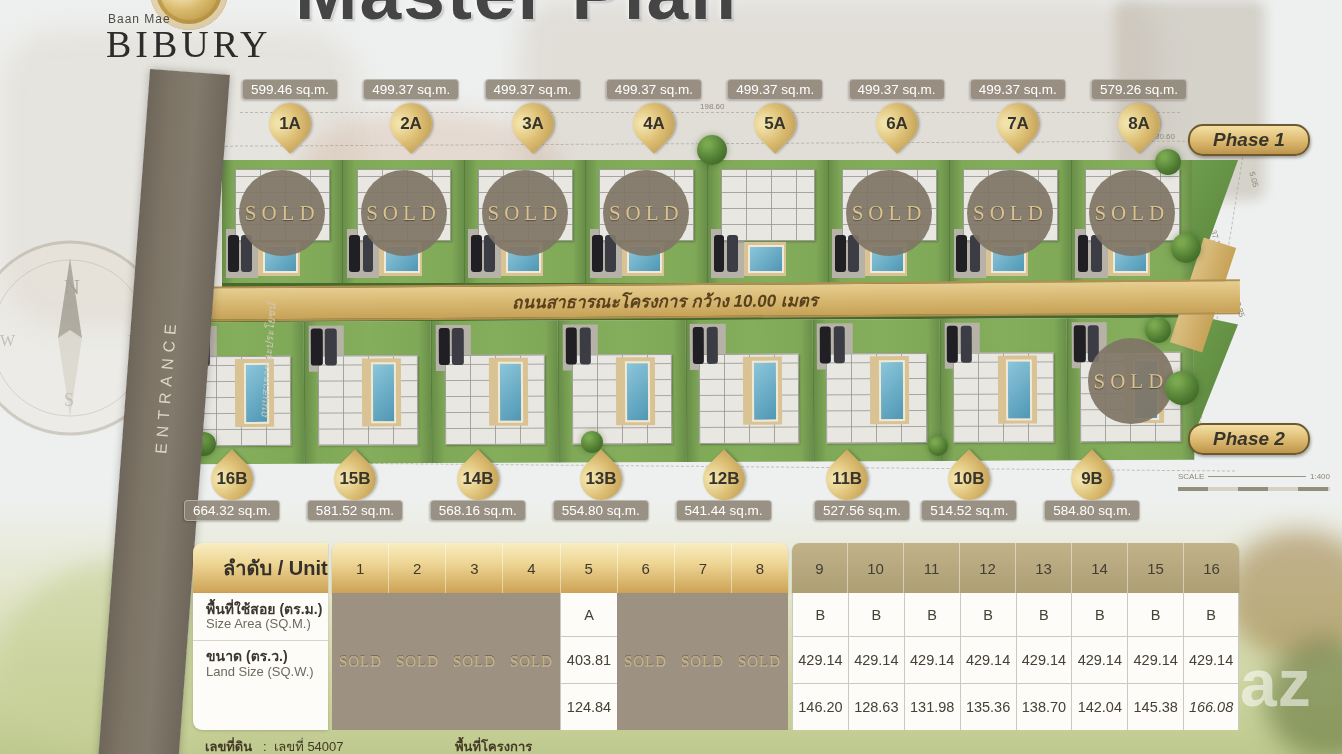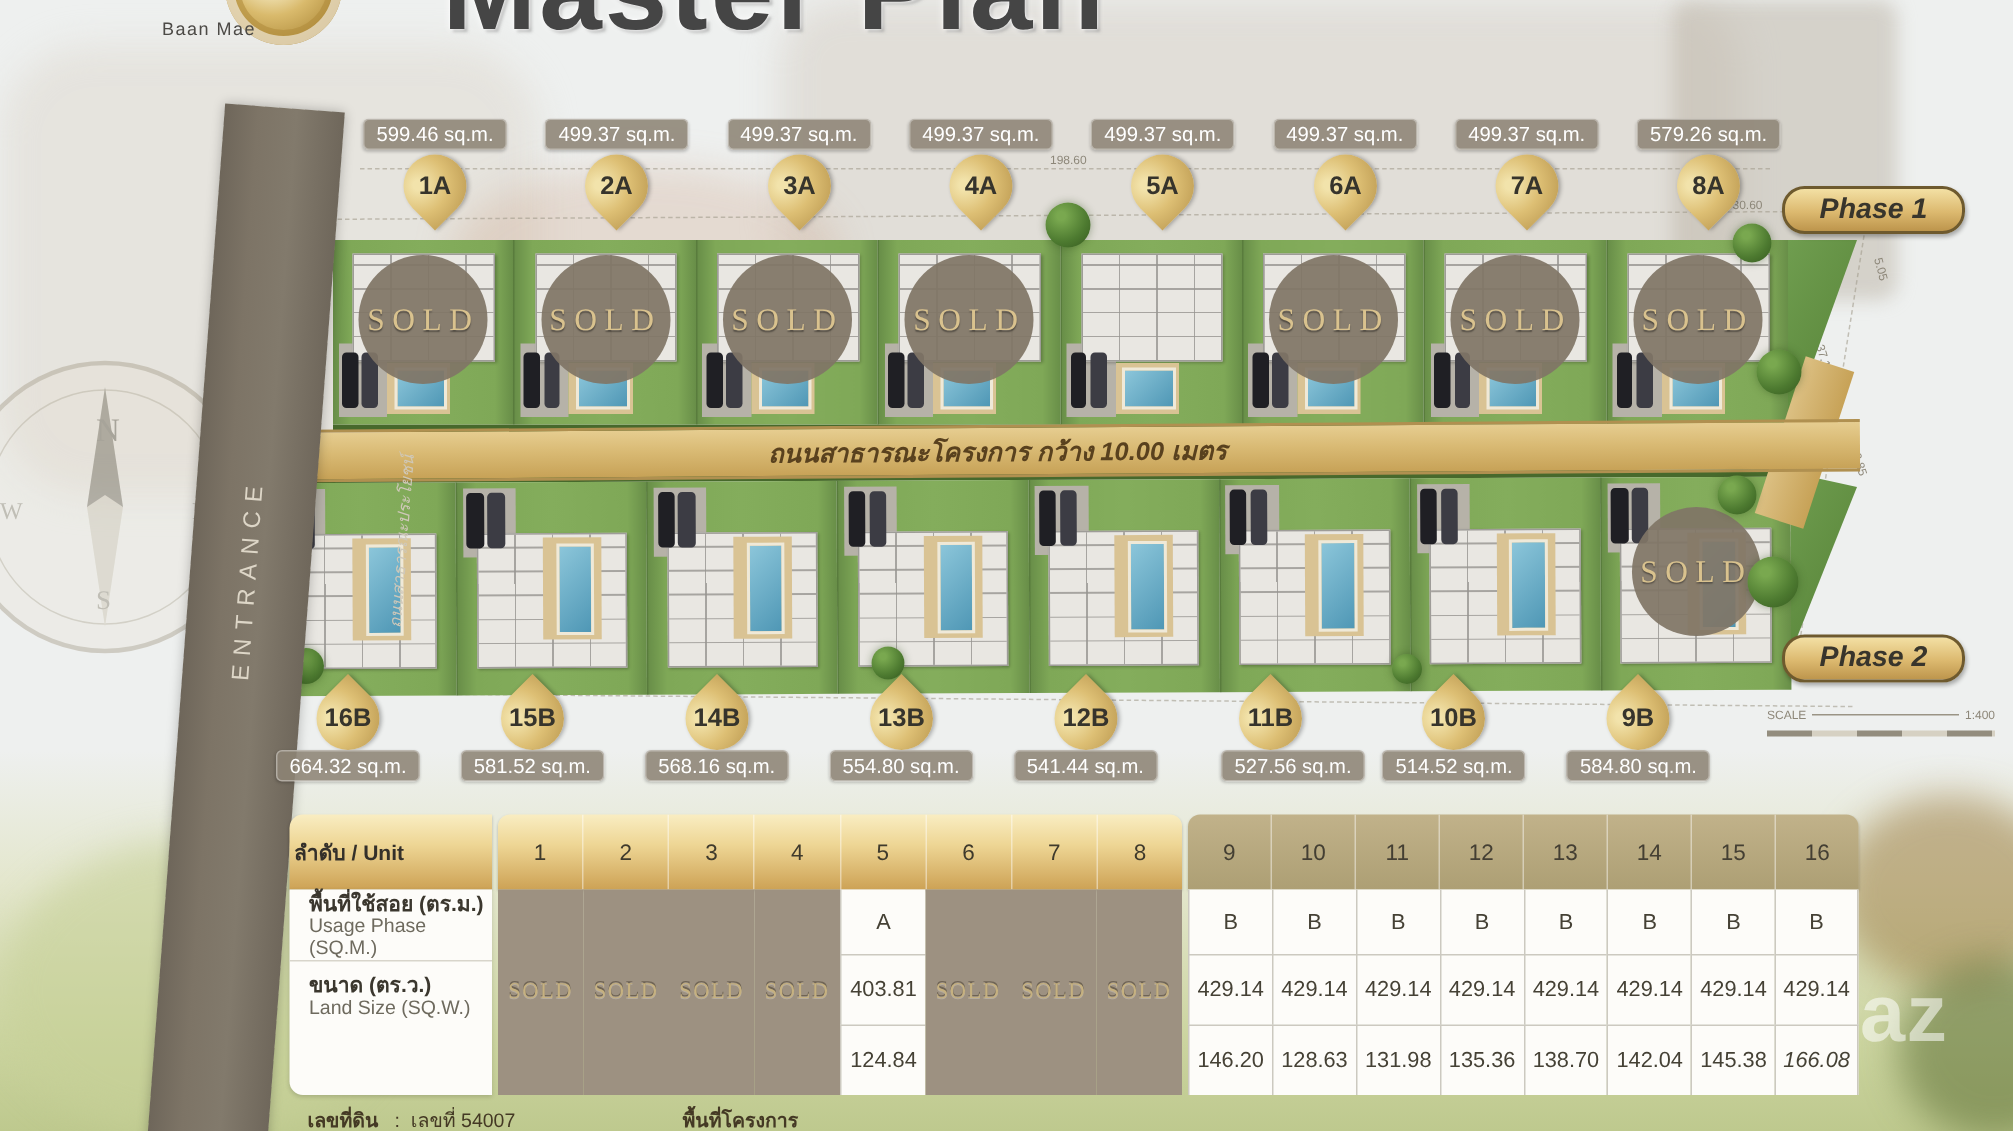--- a/index.html
+++ b/index.html
@@ -130,21 +130,21 @@
 
   
   .tables{position:absolute;left:193px;top:543px;width:1047px;height:187px;z-index:10;
     font-family:"Liberation Sans","DejaVu Sans",sans-serif;}
   .gold-head{background:linear-gradient(180deg,#f9edc2 0%,#eed695 40%,#cda255 100%);
     box-shadow:0 1px 2px rgba(0,0,0,.25);}
   .khaki-head{background:linear-gradient(180deg,#c1b28a 0%,#ad9f74 100%);
     box-shadow:0 1px 2px rgba(0,0,0,.2);}
   .label-col{position:absolute;left:0;top:0;width:135px;height:187px;}
   .label-col .head{height:50px;border-radius:9px 0 0 0;display:flex;align-items:center;
-    padding-left:3px;font-size:14px;font-weight:bold;color:#34302a;box-sizing:border-box;}
+    padding-left:30px;font-size:20px;font-weight:bold;color:#34302a;box-sizing:border-box;}
   .label-col .body{height:137px;background:#fdfcf9;border-radius:0 0 0 9px;box-shadow:0 1px 3px rgba(0,0,0,.15);}
   .lrow{box-sizing:border-box;padding-left:13px;display:flex;flex-direction:column;justify-content:center;border-top:1px solid #d8d5cb;}
   .lrow:first-child{border-top:none;}
   .lrow .th{font-size:14px;font-weight:bold;color:#3b372e;line-height:1.15;}
   .lrow .en{font-size:13px;color:#6e6a5e;line-height:1.15;}
   .r1{height:43px;} .r2{height:47px;} .r3{height:47px;}
   .dgrid{position:absolute;top:0;height:187px;}
   .t1{left:139px;width:456px;} .t2{left:599px;width:447px;}
   .dhead{height:50px;display:flex;border-radius:8px 8px 0 0;overflow:hidden;}
   .dhead .cell{flex:1;display:flex;align-items:center;justify-content:center;
@@ -161,21 +161,21 @@
   .dcell{box-sizing:border-box;display:flex;align-items:center;justify-content:center;
     font-size:14.5px;color:#454135;border-top:1px solid #ccc9c0;border-left:1px solid #ccc9c0;}
   .dcol.open:last-child .dcell{border-right:1px solid #ccc9c0;}
   .dcell.first{border-top:none;}
 
   
   .footer-note{position:absolute;top:736px;font-size:13px;color:#443924;z-index:11;}
   .fn-1{left:205px;} .fn-2{left:455px;}
   .footer-note b{font-weight:bold;}
 
-  .watermark{position:absolute;left:1240px;top:645px;font-size:54px;font-weight:bold;
+  .watermark{position:absolute;left:1240px;top:645px;font-size:66px;font-weight:bold;
     color:rgba(255,255,255,.55);z-index:12;letter-spacing:1px;}
 </style>
 </head>
 <body>
 
 <div class="stage">
 
   <div class="bg-blob bg-house"></div>
   <div class="bg-blob bg-left"></div>
   <div class="bg-blob bg-tower"></div>
@@ -192,20 +192,21 @@
     <polygon points="110,190 122,110 110,102 98,110" fill="#c9c1ad"></polygon>
     <text x="104" y="66" font-size="22" fill="#5d5748" font-family="Liberation Serif, serif">N</text>
     <text x="104" y="178" font-size="18" fill="#8a8372" font-family="Liberation Serif, serif">S</text>
     <text x="40" y="118" font-size="16" fill="#8a8372" font-family="Liberation Serif, serif">W</text>
     <text x="168" y="118" font-size="16" fill="#8a8372" font-family="Liberation Serif, serif">E</text>
   </svg>
 
   <div class="logo">
     <div class="logo-circle"></div>
     <div class="logo-brand">Baan Mae</div>
+    <div class="logo-name">BIBURY</div>
   </div>
   <div class="title-clip">
     <div class="title-text">Master Plan</div>
   </div>
 
   <div class="strip strip-1" id="strip1">
       <div class="lot lot-a">
         <div class="driveway"></div>
         <div class="house"></div>
         <div class="deck"></div>
@@ -449,21 +450,21 @@
     </div>
     <div class="bar"></div>
   </div>
 
   <div class="tables">
     <div class="label-col">
       <div class="head gold-head">ลำดับ / Unit</div>
       <div class="body">
         <div class="lrow r2">
           <span class="th">พื้นที่ใช้สอย (ตร.ม.)</span>
-          <span class="en">Usage Phase (SQ.M.)</span>
+          <span class="en">Size Area (SQ.M.)</span>
         </div>
         <div class="lrow r3">
           <span class="th">ขนาด (ตร.ว.)</span>
           <span class="en">Land Size (SQ.W.)</span>
         </div>
       </div>
     </div>
     <div class="dgrid t1">
       <div class="dhead gold-head" id="t1head">
           <div class="cell">1</div>

